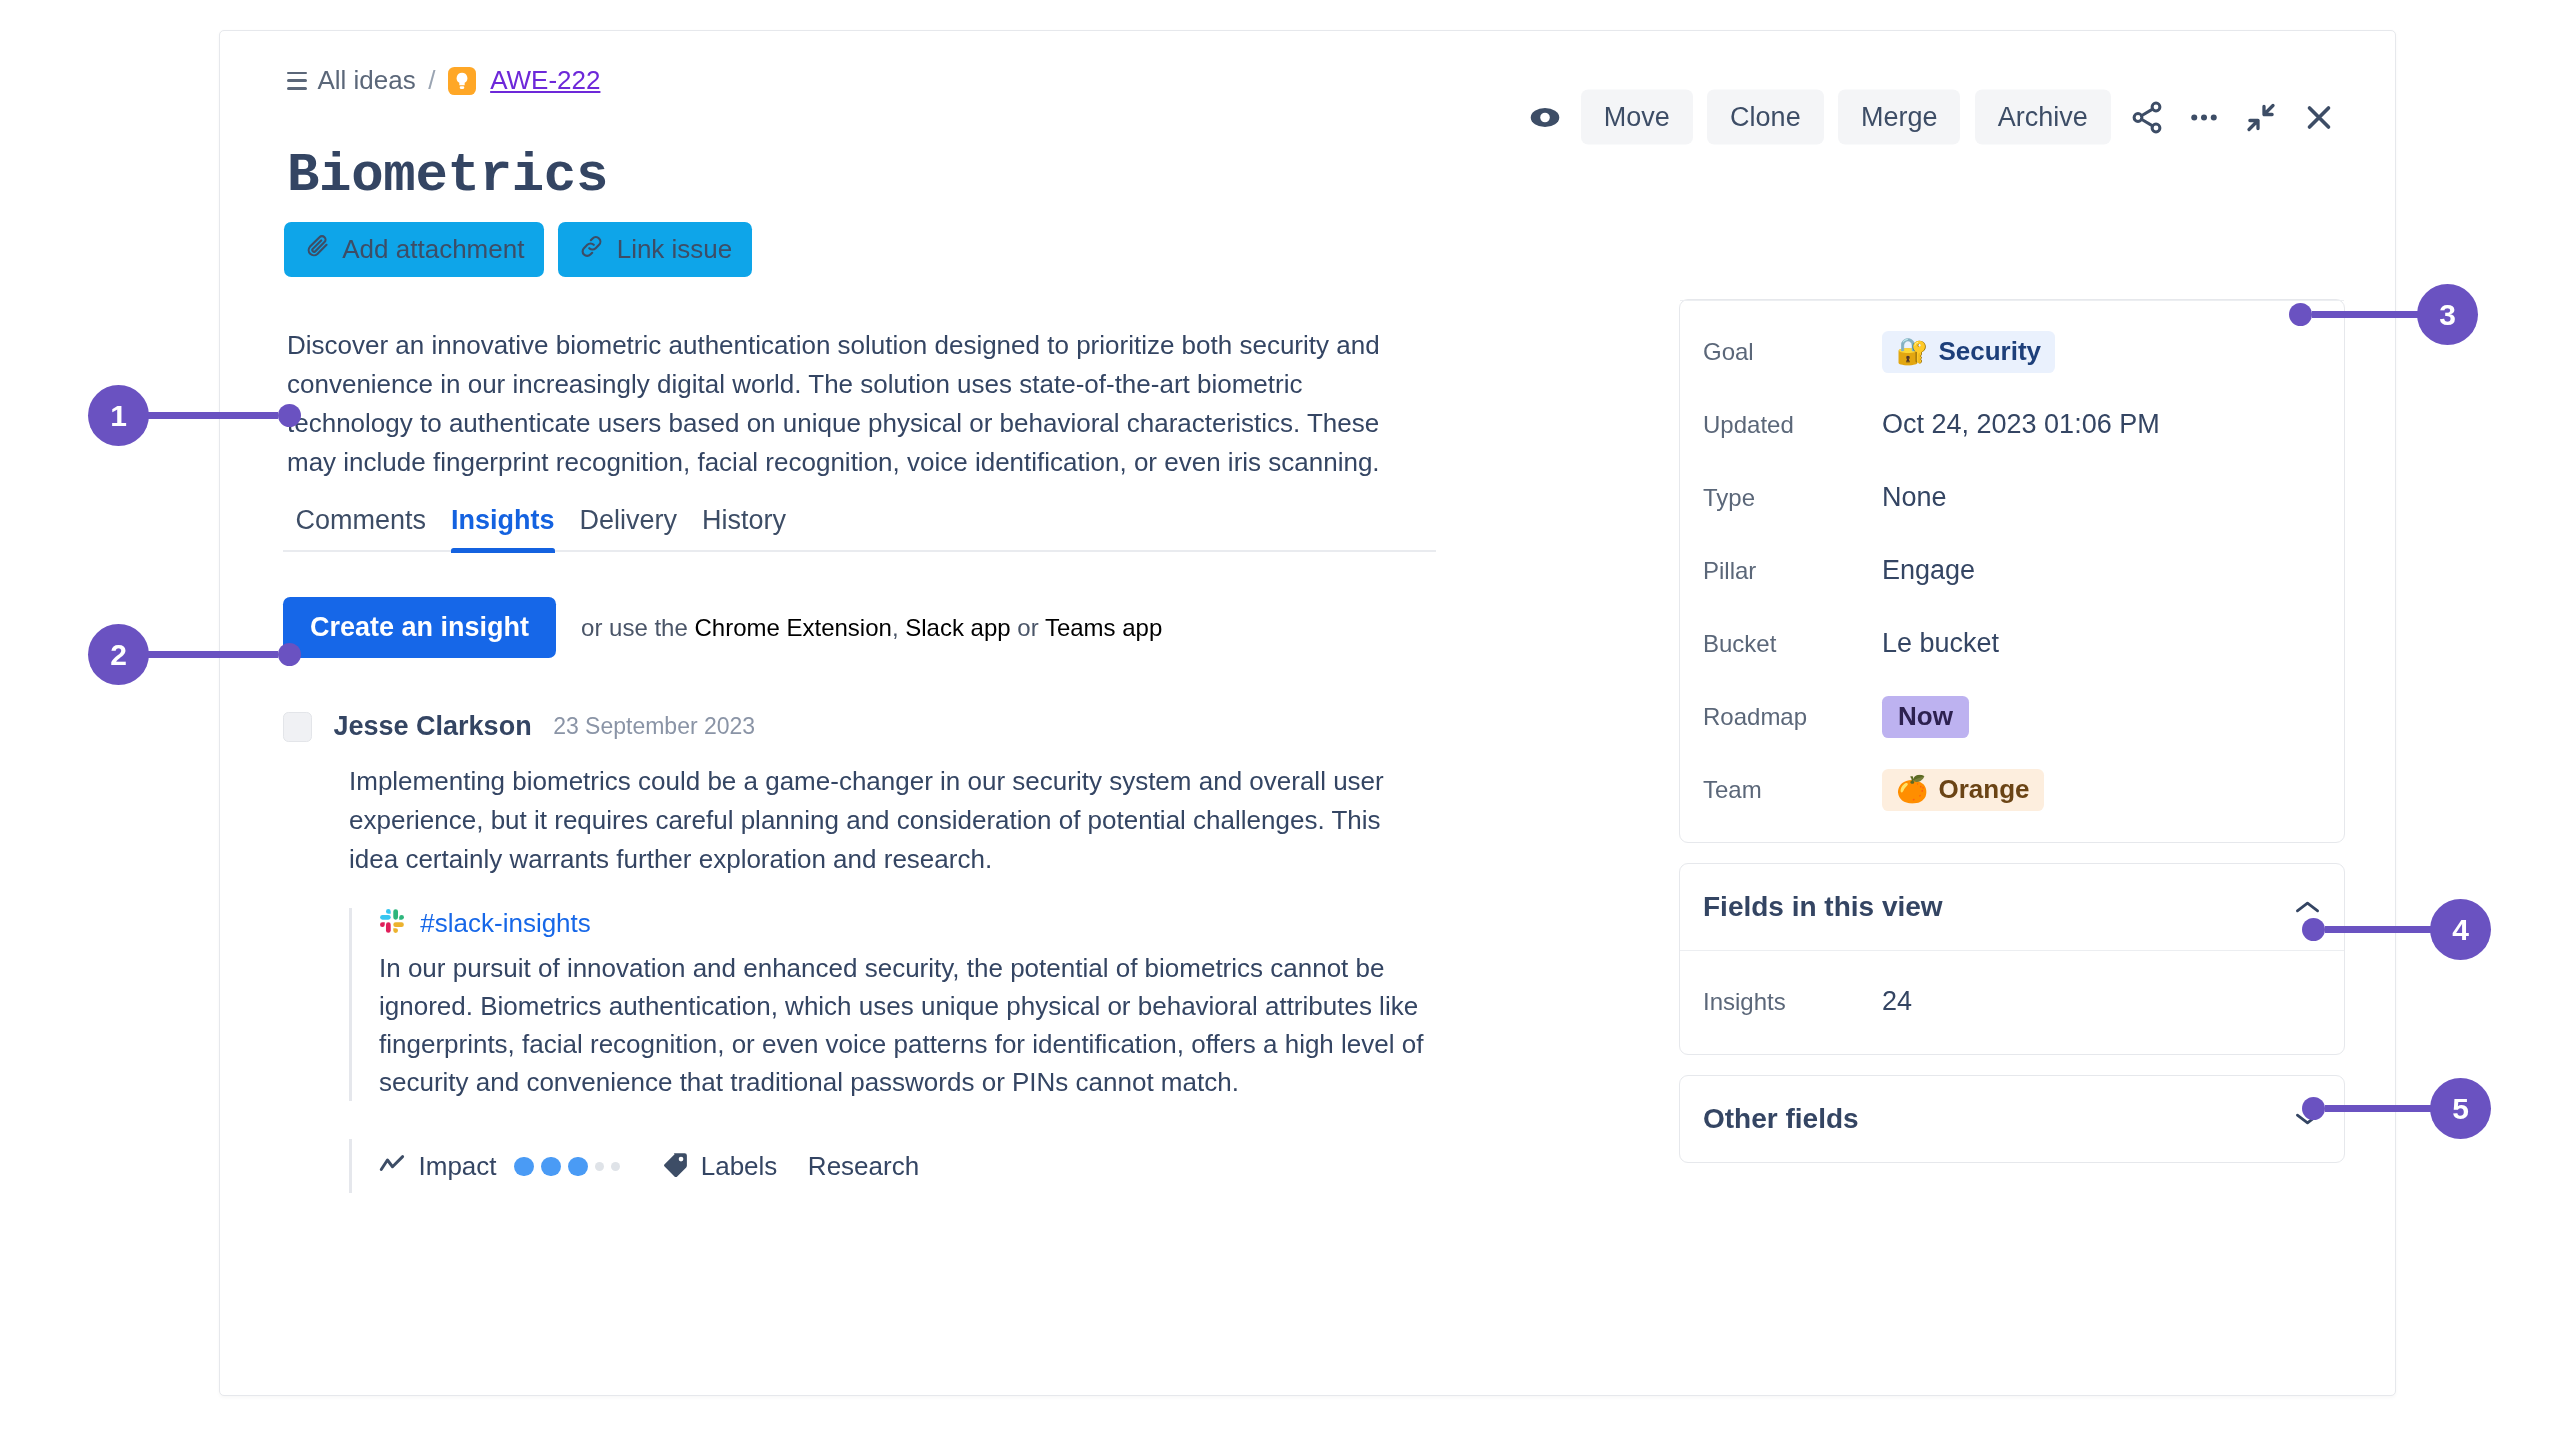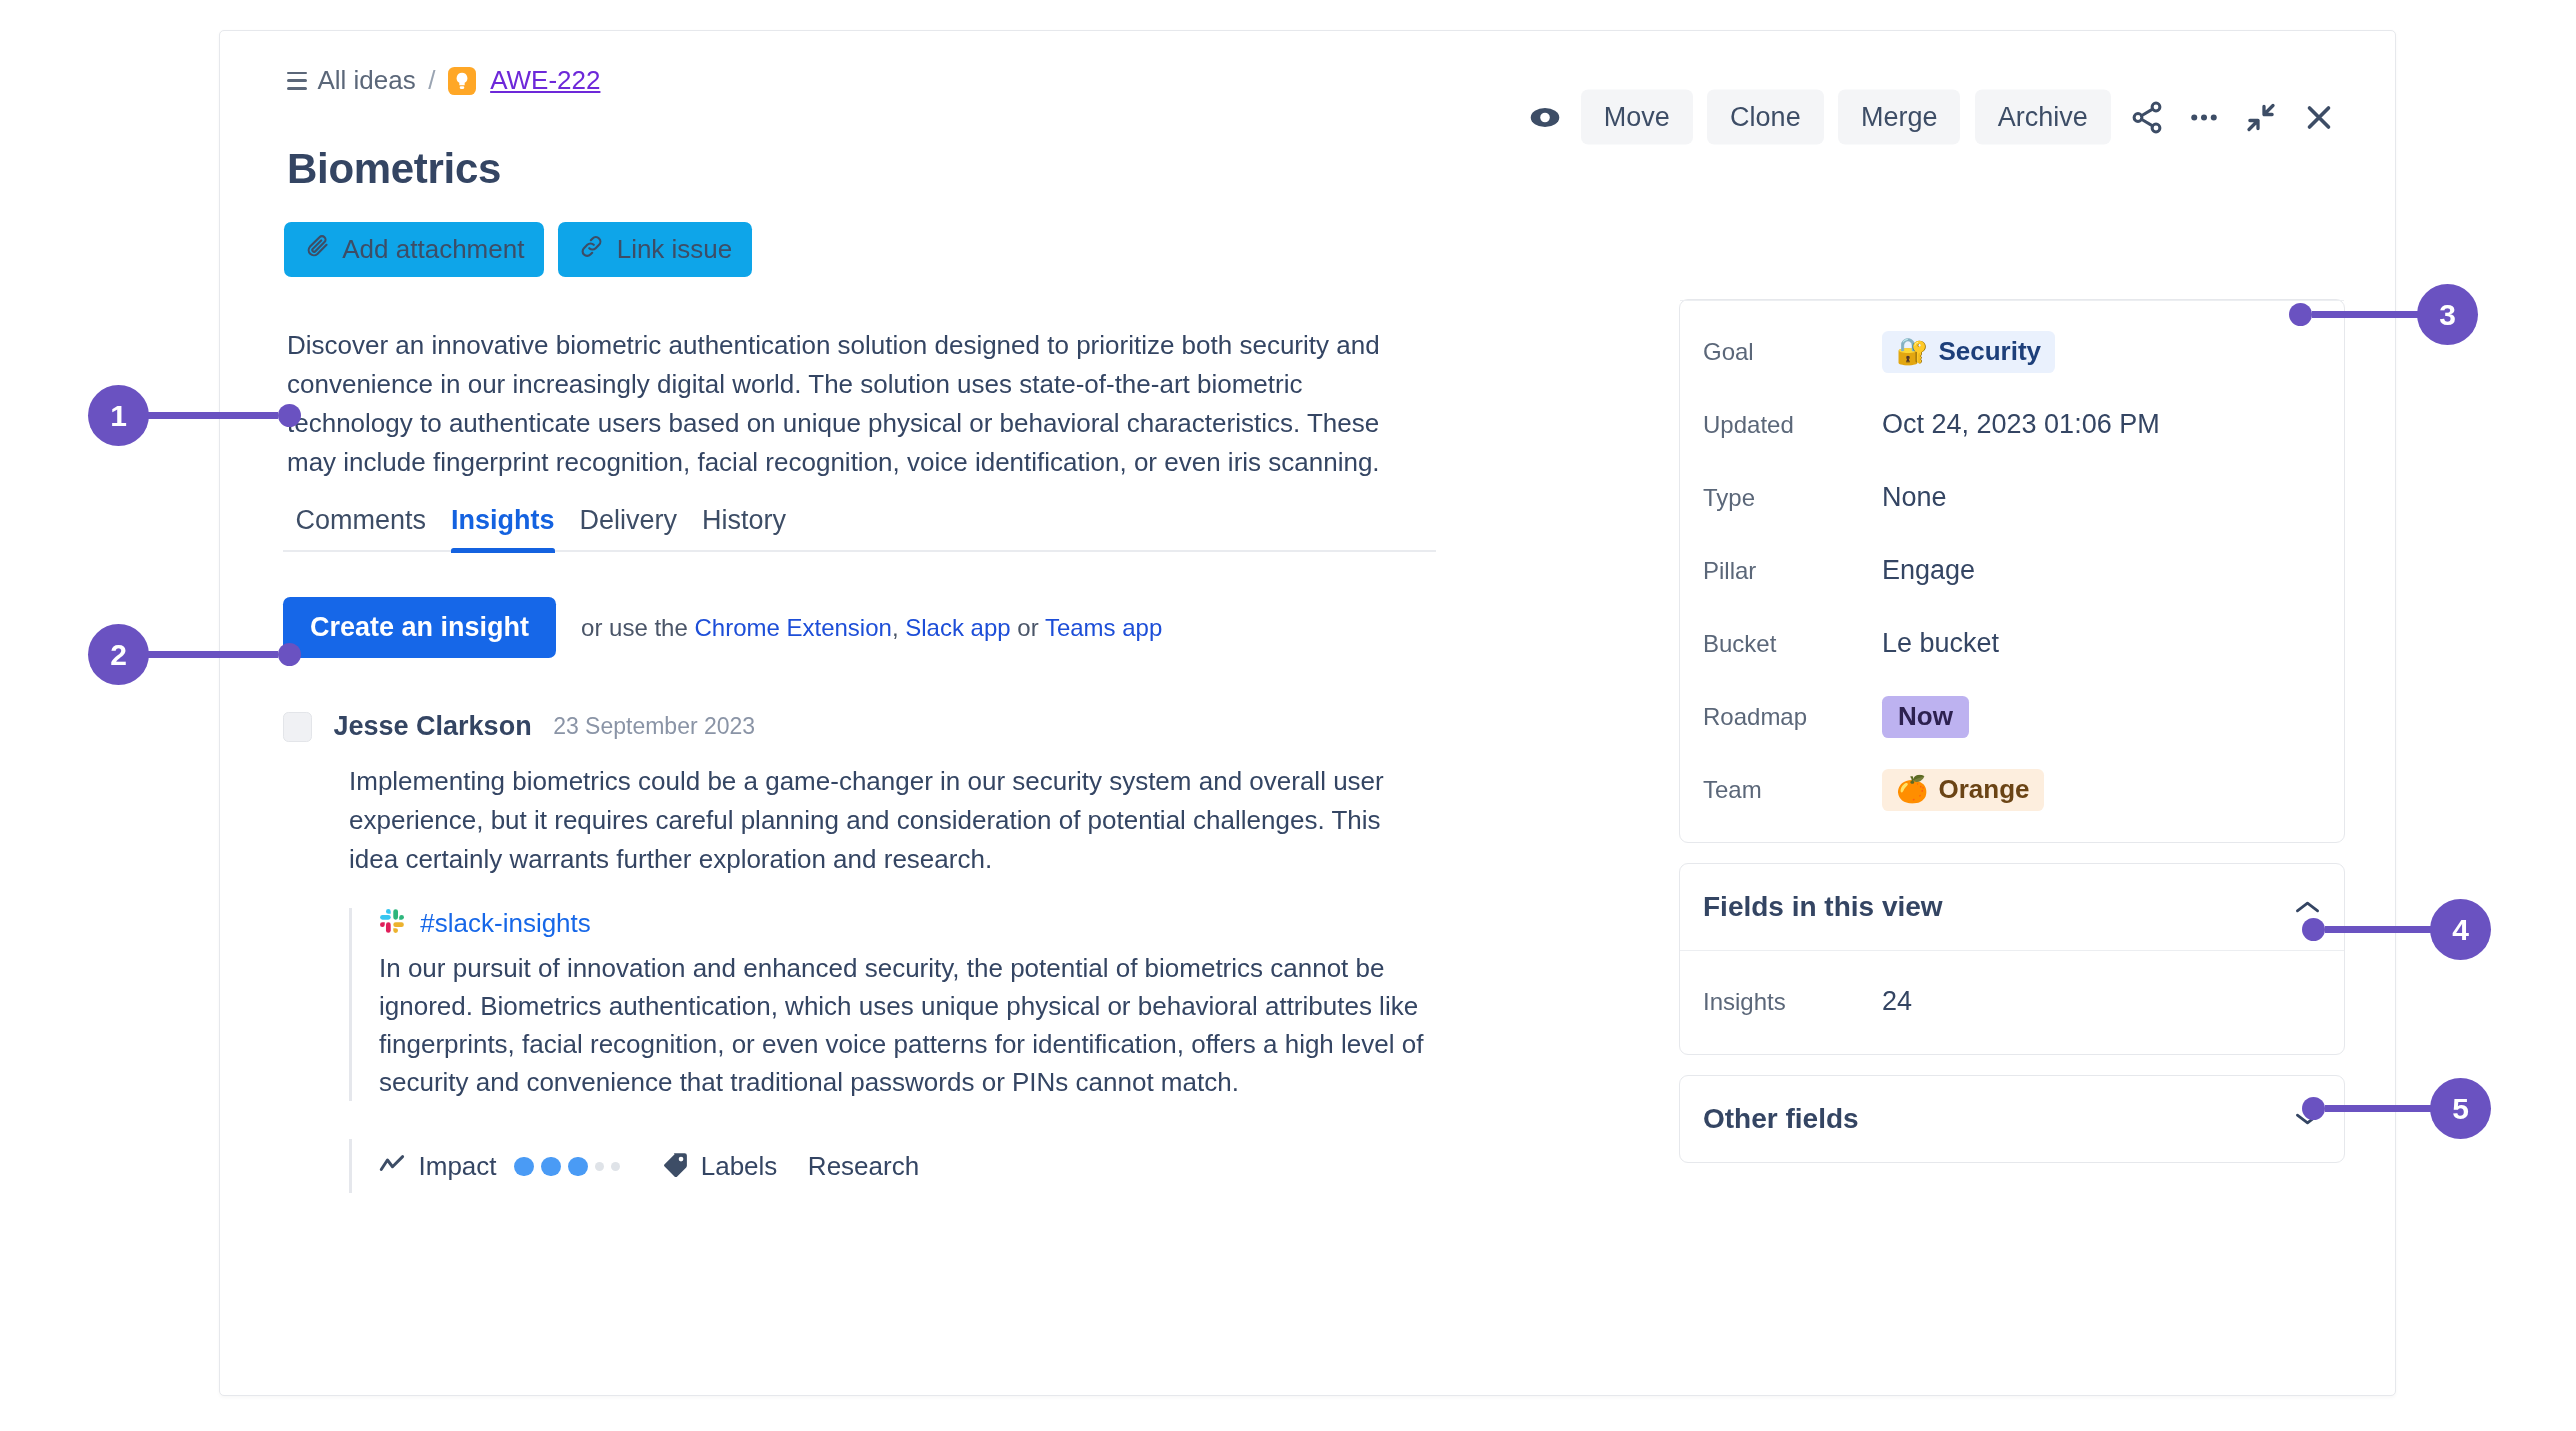--- a/index.html
+++ b/index.html
@@ -59,21 +59,21 @@
   .pill-btn {
     height: 55px; padding: 0 23px;
     background: #f4f5f7; border: none; border-radius: 7.2px;
     color: #3d4d66; font-size: 27px; font-family: "Liberation Sans", sans-serif;
     cursor: pointer; display:flex; align-items:center; justify-content:center;
   }
 
   
   .title {
     position: absolute; left: 67px; top: 114px;
-    font-size: 42px; font-weight: 700; color: #344563; letter-spacing: -0.3px;
+    font-size: 54px; font-weight: 700; color: #344563; letter-spacing: -0.3px; font-family: Liberation Mono, monospace;
   }
   .subactions {
     position: absolute; left: 64px; top: 191px;
     display: flex; gap: 14.3px;
   }
   .sub-btn {
     height: 55px; padding: 0 19.7px;
     background: #0ea5e9; border: none; border-radius: 7.2px;
     color: #3d4d66; font-size: 26px; display:flex; align-items:center; gap:11.6px;
     cursor: pointer; font-family: "Liberation Sans", sans-serif;
@@ -112,21 +112,21 @@
     position: absolute; left: 63px; top: 566px;
     display: flex; align-items: center; gap: 25px;
   }
   .primary-btn {
     height: 61px; padding: 0 27px;
     background:#1667e8; border:none; border-radius: 7.2px;
     color:#fff; font-size:27px; font-weight:700; cursor:pointer;
     display:flex; align-items:center; font-family:"Liberation Sans", sans-serif;
   }
   .hint { font-size: 24px; color: #4a5568; }
-  .hint a { color: #1d4ed8; text-decoration: none; cursor: pointer; }
+  .hint a { color: #000000; text-decoration: none; cursor: pointer; }
 
   .insight {
     position: absolute; left: 63px; top: 680px; width: 1162px;
   }
   .insight-head { display: flex; align-items: center; gap: 21.5px; }
   .chk {
     width: 29px; height: 30px; border-radius: 5.4px;
     background:#f0f1f4; border: 0.9px solid #e3e5e9; cursor:pointer;
   }
   .author { font-size: 27px; font-weight: 700; color:#344563; }

